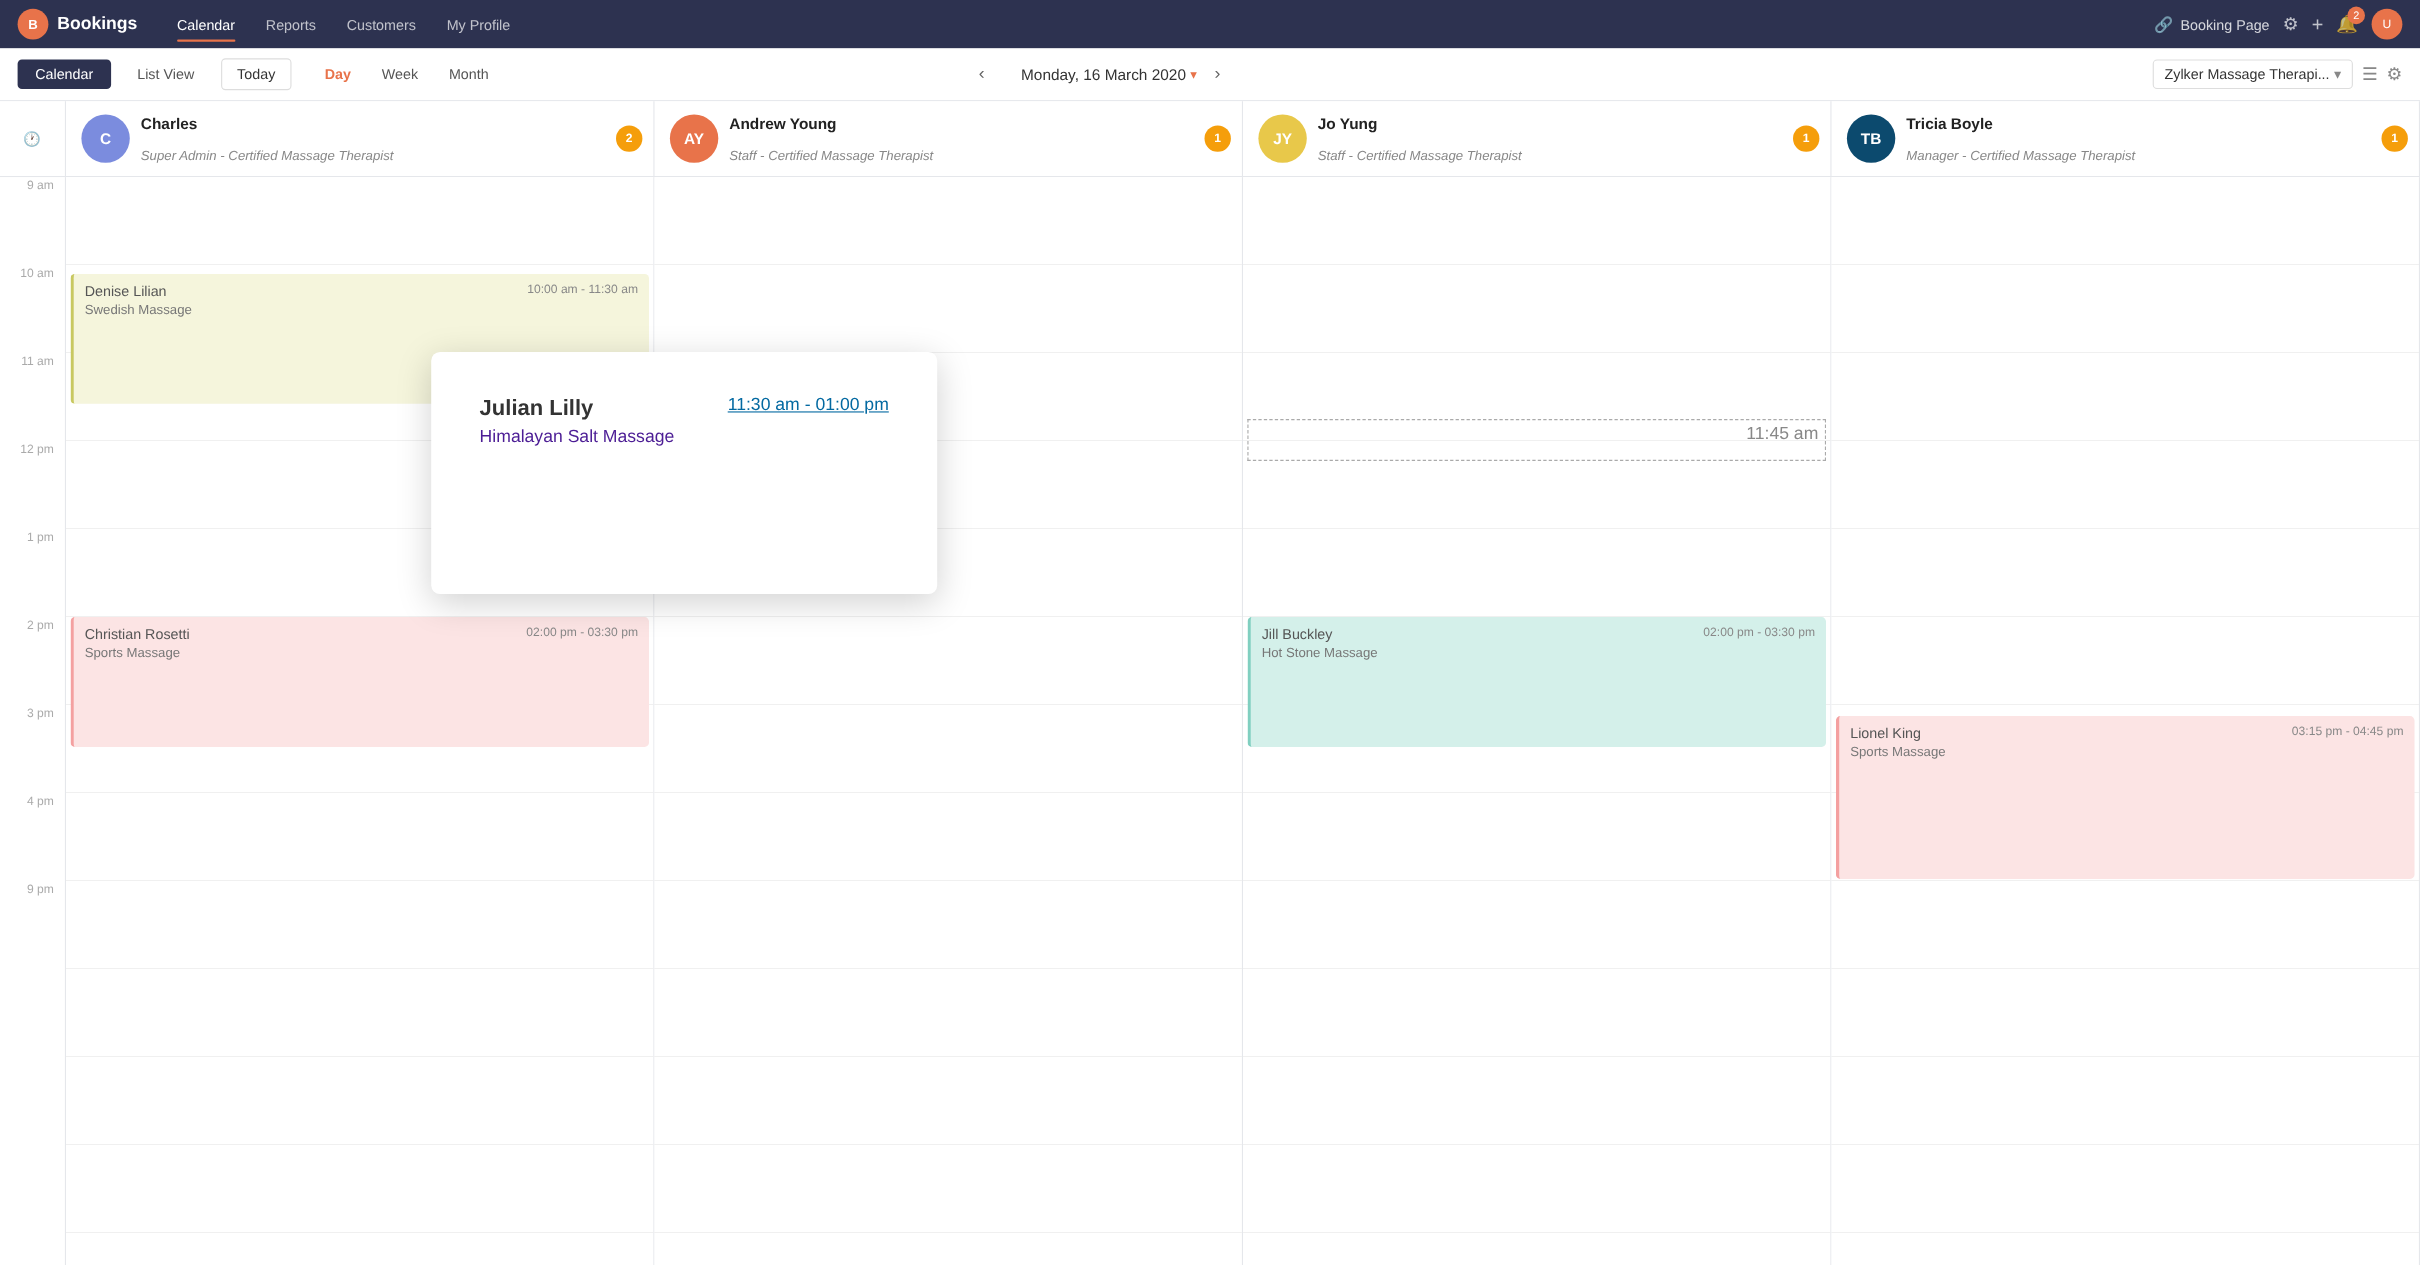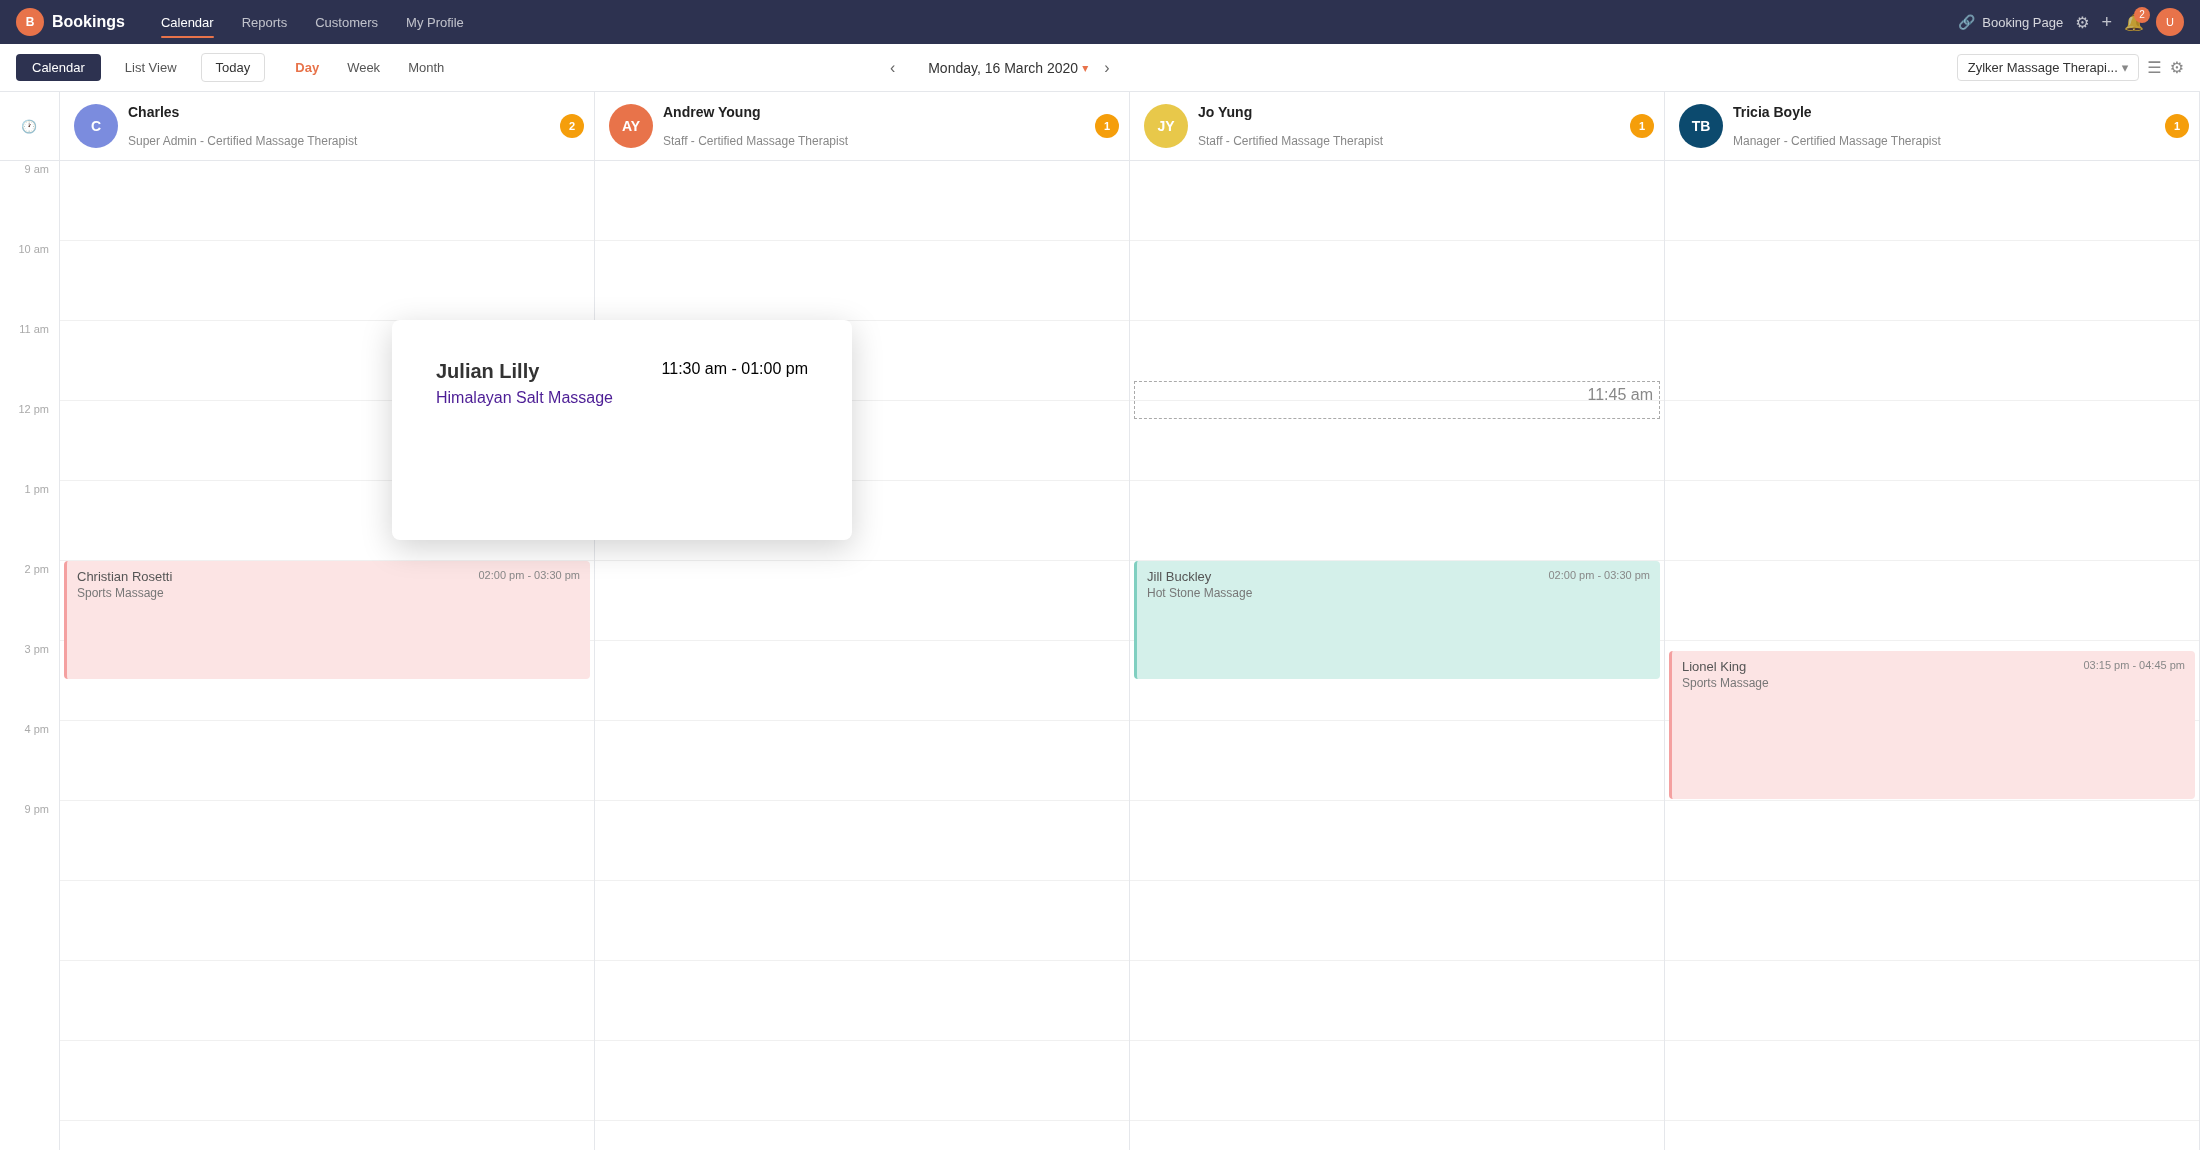--- a/index.html
+++ b/index.html
@@ -90,21 +90,21 @@
     .staff-columns { display: flex; flex: 1; }
     .staff-col {
       flex: 1; border-right: 1px solid #e5e7eb; padding: 12px 14px; display: flex; align-items: center; gap: 10px; position: relative;
     }
     .staff-avatar {
       width: 44px; height: 44px; border-radius: 50%; flex-shrink: 0;
       display: flex; align-items: center; justify-content: center; color: white; font-size: 14px; font-weight: 600;
     }
     .staff-info { flex: 1; }
     .staff-name { font-size: 14px; font-weight: 600; color: #222; }
-    .staff-role { font-size: 12px; color: #888; margin-top: 14px; }
+    .staff-role { font-size: 12px; color: #888; margin-top: 14px; font-style: italic; }
     .staff-badge {
       width: 24px; height: 24px; border-radius: 50%; background: #f59e0b; color: white;
       font-size: 11px; font-weight: 700; display: flex; align-items: center; justify-content: center;
       position: absolute; right: 10px; top: 50%; transform: translateY(-50%);
     }
 
     
     .calendar-body { display: flex; background: white; overflow-y: auto; height: calc(100vh - 148px); }
     .time-gutter { width: 60px; flex-shrink: 0; border-right: 1px solid #e5e7eb; position: relative; }
     .time-label {
@@ -128,21 +128,21 @@
       padding: 40px 44px;
       min-width: 460px;
       min-height: 220px;
       position: absolute;
       top: 320px;
       left: 380px;
       margin-left: 12px;
     }
     .popup-name { font-size: 20px; font-weight: 600; color: #333; margin-bottom: 6px; }
     .popup-service { font-size: 16px; color: #4c1d95; }
-    .popup-time { font-size: 16px; color: #000000; position: absolute; right: 44px; top: 40px; }
+    .popup-time { font-size: 16px; color: #0369a1; position: absolute; right: 44px; top: 40px; text-decoration: underline; }
   </style>
 </head>
 <body>
 
 <nav class="top-nav">
   <div class="top-nav-logo">
     <div class="top-nav-logo-icon">B</div>
     <span>Bookings</span>
   </div>
   <div class="top-nav-links">
@@ -248,20 +248,25 @@
     <div class="time-label" style="height:80px;margin-left:12px;">2 pm</div>
     <div class="time-label" style="height:80px;">3 pm</div>
     <div class="time-label" style="height:80px;">4 pm</div>
     <div class="time-label" style="height:80px;">9 pm</div>
   </div>
 
   <div class="calendar-columns">
 
     <div class="cal-col" style="background: repeating-linear-gradient(to bottom, #fff 0px, #fff 79px, #f0f0f0 79px, #f0f0f0 80px);">
 
+      <div class="appt" style="top:88px; height:118px; background:#f5f5dc; border-left:3px solid #c8c860;">
+        <div class="appt-name">Denise Lilian</div>
+        <div class="appt-service">Swedish Massage</div>
+        <div class="appt-time">10:00 am - 11:30 am</div>
+      </div>
 
       <div class="appt" style="top:400px; height:118px; background:#fce4e4; border-left:3px solid #f4a0a0;">
         <div class="appt-name">Christian Rosetti</div>
         <div class="appt-service">Sports Massage</div>
         <div class="appt-time">02:00 pm - 03:30 pm</div>
       </div>
     </div>
 
     <div class="cal-col" style="background: repeating-linear-gradient(to bottom, #fff 0px, #fff 79px, #f0f0f0 79px, #f0f0f0 80px);">
     </div>

